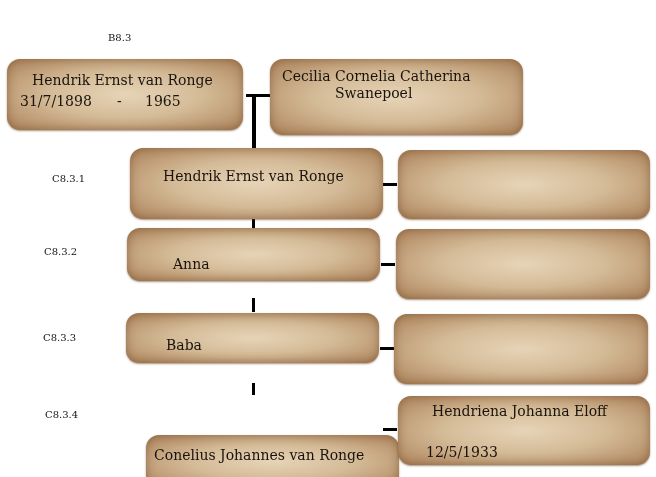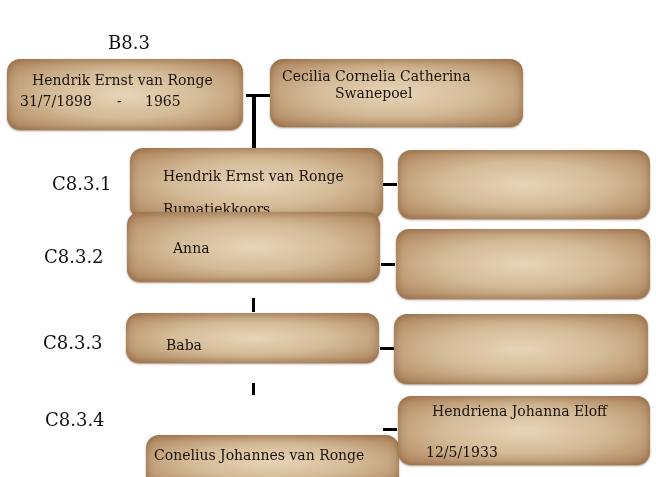--- a/index.html
+++ b/index.html
@@ -7,21 +7,21 @@
          font-family: "DejaVu Serif", "Liberation Serif", serif; color: #1a130c; }
   .box {
     position: absolute; box-sizing: border-box; border-radius: 13px;
     background:
       radial-gradient(ellipse at 50% 50%, rgba(232,214,186,0.95) 0%, rgba(214,190,155,0.9) 45%, rgba(170,128,88,0.95) 100%),
       #c9a67e;
     box-shadow: 0 1px 2px rgba(90,60,30,0.55), inset 0 0 10px rgba(110,70,35,0.55);
     font-size: 14px; line-height: 16px;
   }
   .box .t { position: absolute; white-space: nowrap; }
-  .lbl { position: absolute; font-size: 18px; color: #111; }
+  .lbl { position: absolute; font-size: 10px; color: #111; }
   .ln { position: absolute; background: #000; }
 </style>
 </head>
 <body>
 
 <div class="lbl" style="left:108px;top:32px;">B8.3</div>
 
 <div class="ln" style="left:246px;top:94px;width:24px;height:3px;"></div>
 <div class="ln" style="left:252px;top:96px;width:4px;height:54px;"></div>
 <div class="ln" style="left:252px;top:218px;width:3px;height:10px;"></div>
@@ -34,34 +34,33 @@
 <div class="ln" style="left:380px;top:347px;width:14px;height:3px;"></div>
 <div class="ln" style="left:383px;top:428px;width:14px;height:3px;"></div>
 
 <div class="box" style="left:7px;top:59px;width:236px;height:71px;">
   <span class="t" style="left:25px;top:13px;">Hendrik Ernst van Ronge</span>
   <span class="t" style="left:13px;top:34px;">31/7/1898</span>
   <span class="t" style="left:110px;top:34px;">-</span>
   <span class="t" style="left:138px;top:34px;">1965</span>
 </div>
 
-<div class="box" style="left:270px;top:59px;width:253px;height:68px;">
+<div class="box" style="left:270px;top:59px;width:253px;height:76px;">
   <span class="t" style="left:12px;top:9px;">Cecilia Cornelia Catherina</span>
   <span class="t" style="left:65px;top:26px;">Swanepoel</span>
 </div>
 
 <div class="lbl" style="left:52px;top:173px;">C8.3.1</div>
 <div class="box" style="left:130px;top:148px;width:253px;height:71px;">
   <span class="t" style="left:33px;top:20px;">Hendrik Ernst van Ronge</span>
-  <span class="t" style="left:33px;top:53px;">Rumatiekkoors</span>
 </div>
 <div class="box" style="left:398px;top:150px;width:252px;height:69px;"></div>
 
 <div class="lbl" style="left:44px;top:246px;">C8.3.2</div>
-<div class="box" style="left:127px;top:212px;width:253px;height:70px;">
+<div class="box" style="left:127px;top:228px;width:253px;height:53px;">
   <span class="t" style="left:46px;top:28px;">Anna</span>
 </div>
 <div class="box" style="left:396px;top:229px;width:254px;height:70px;"></div>
 
 <div class="lbl" style="left:43px;top:332px;">C8.3.3</div>
 <div class="box" style="left:126px;top:313px;width:253px;height:50px;">
   <span class="t" style="left:40px;top:24px;">Baba</span>
 </div>
 <div class="box" style="left:394px;top:314px;width:254px;height:70px;"></div>
 

